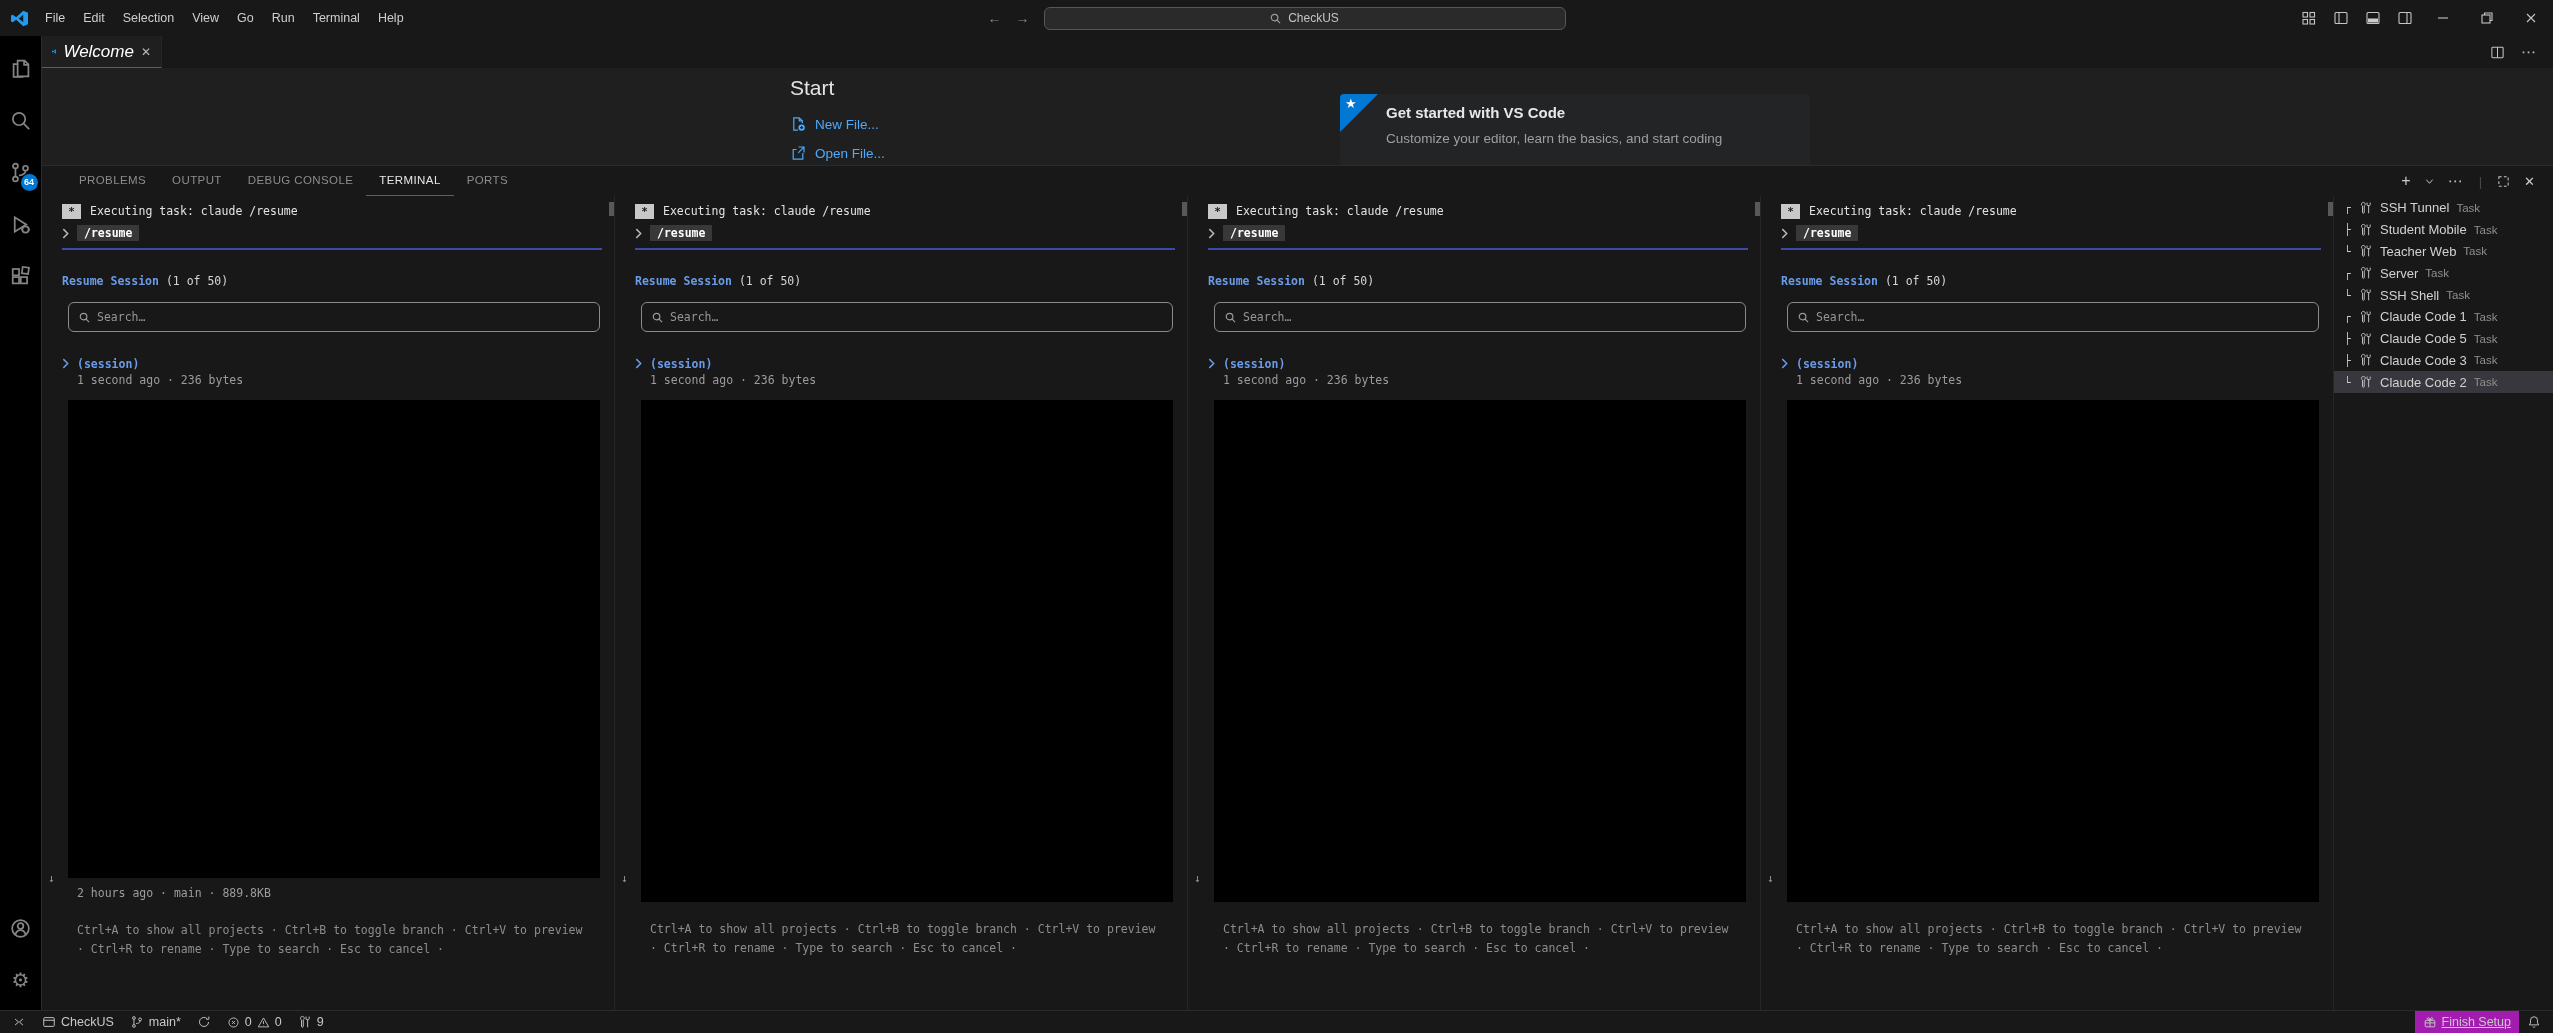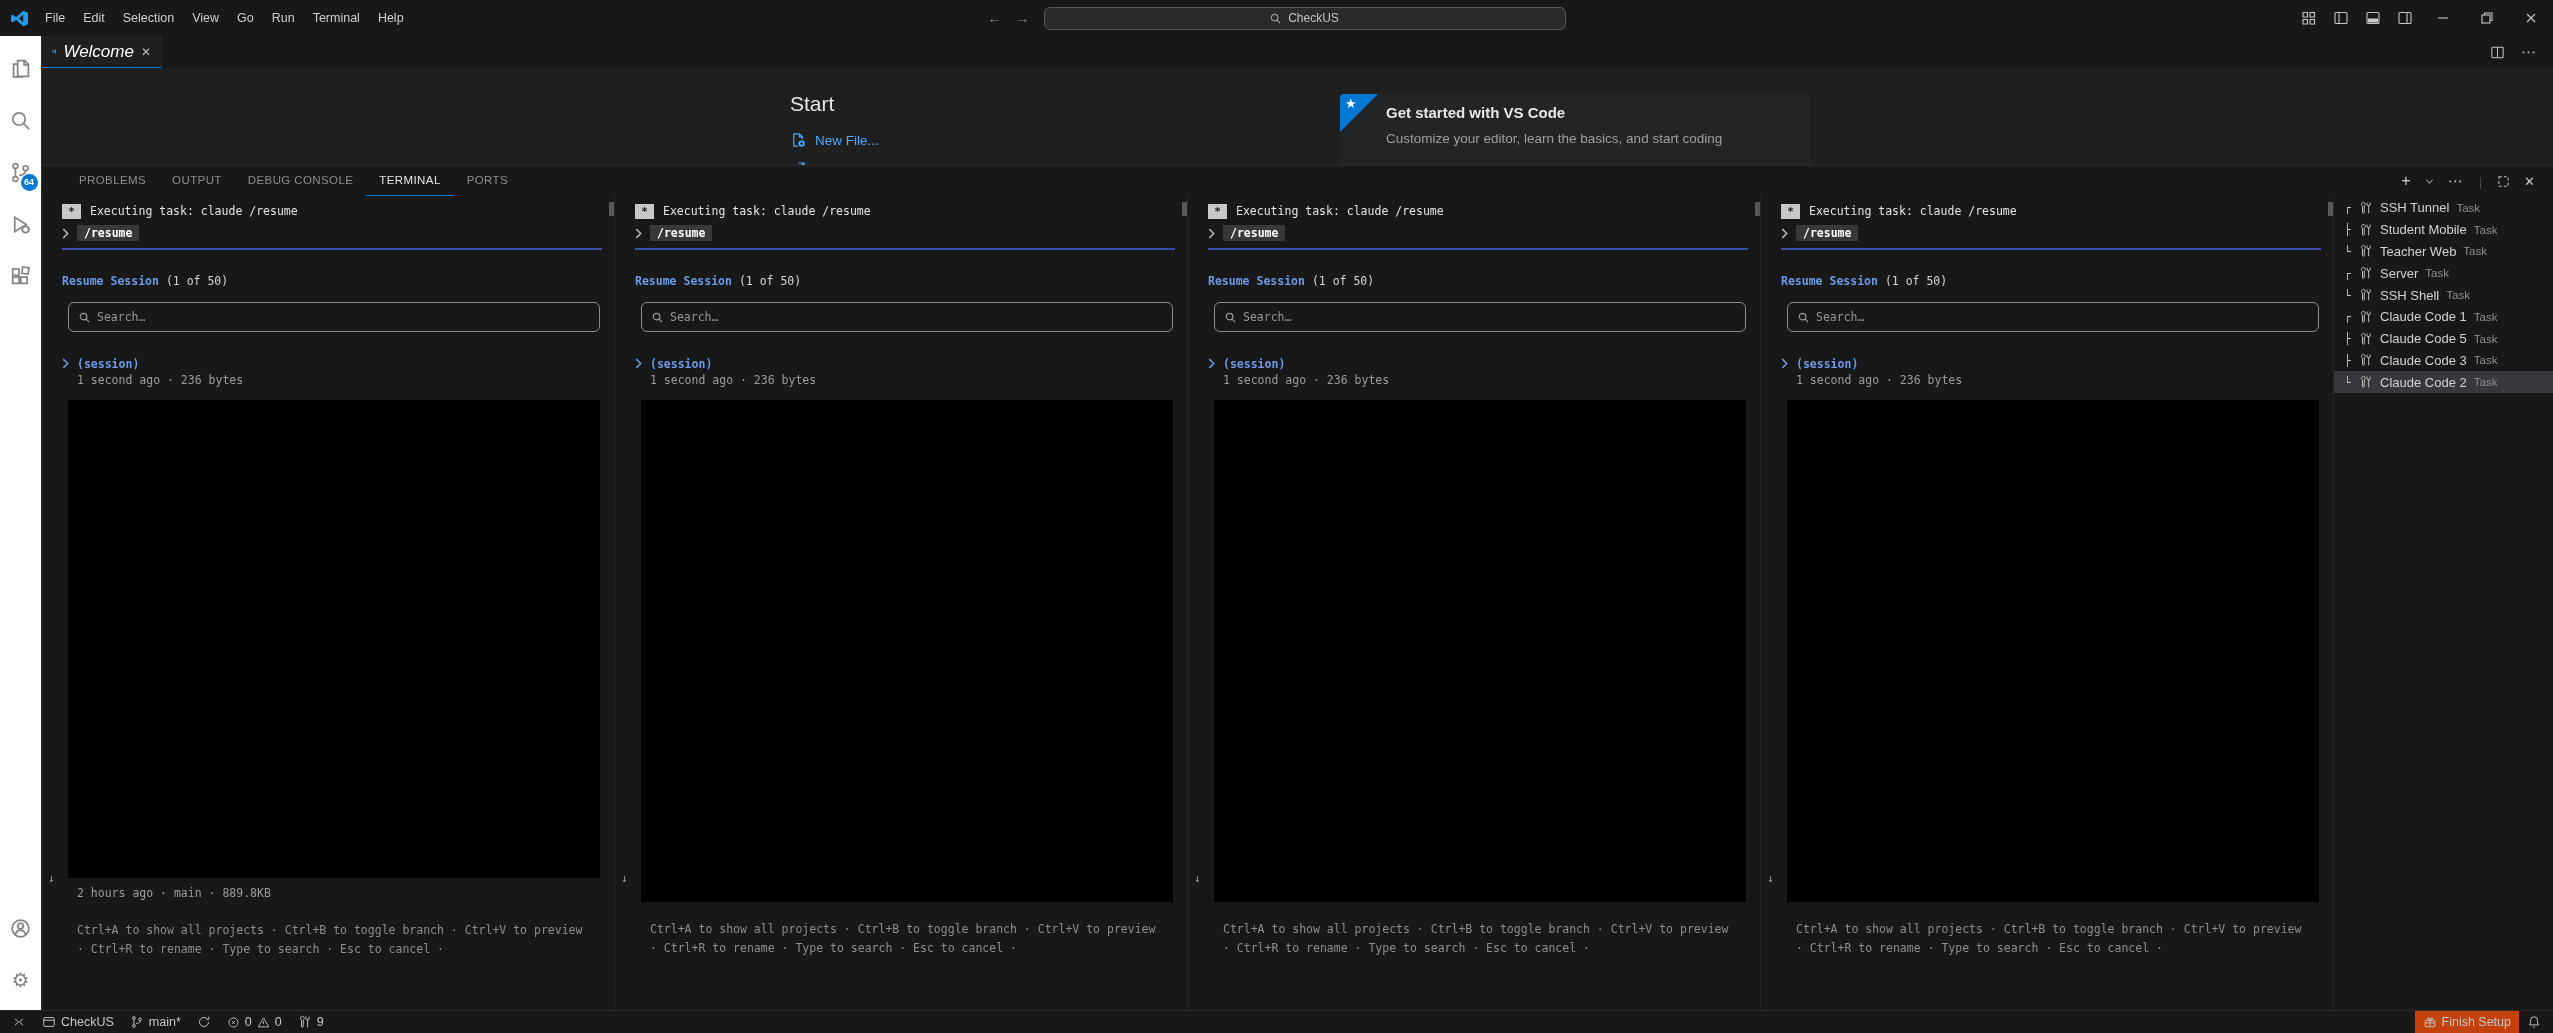--- a/index.html
+++ b/index.html
@@ -19,21 +19,21 @@
   .tb-center{position:absolute;left:50%;top:0;transform:translateX(-50%);height:36px;display:flex;align-items:center;gap:14px;}
   .nav-arrow{color:#8a8a8a;font-size:14px;}
   .tb-search{width:522px;height:23px;background:#2a2a2b;border:1px solid #565656;border-radius:6px;
     display:flex;align-items:center;justify-content:center;gap:7px;color:#c4c4c4;font-size:12px;}
   .tb-right{margin-left:auto;display:flex;align-items:center;height:100%;}
   .tb-ic{margin:0 8px;display:flex;align-items:center;}
   .win-btn{width:44px;height:36px;display:flex;align-items:center;justify-content:center;color:#cccccc;font-size:13px;}
 
   
   .main{flex:1;display:flex;min-height:0;}
-  .activitybar{width:42px;flex:0 0 42px;background:#ffffff;border-right:1px solid #2b2b2b;
+  .activitybar{width:42px;flex:0 0 42px;background:#000000;border-right:1px solid #2b2b2b;
     display:flex;flex-direction:column;align-items:center;padding-top:6px;}
   .ab-item{height:52px;width:42px;display:flex;align-items:center;justify-content:center;position:relative;}
   .ab-badge{position:absolute;right:4px;bottom:7px;background:var(--accent);color:#fff;border-radius:9px;
     min-width:17px;height:17px;font-size:9px;line-height:17px;text-align:center;font-weight:600;}
   .ab-bottom{margin-top:auto;margin-bottom:4px;display:flex;flex-direction:column;align-items:center;}
   .gear-glyph{font-size:20px;color:#858585;}
 
   .workbench{flex:1;display:flex;flex-direction:column;min-width:0;}
 
   
@@ -41,21 +41,21 @@
   .tab{width:120px;height:32px;background:#1f1f1f;border-right:1px solid #252525;border-bottom:1px solid var(--accent);
     display:flex;align-items:center;padding:0 10px;gap:7px;}
   .tab-label{font-style:italic;font-size:17px;color:#ffffff;}
   .tab-close{margin-left:auto;color:#bcbcbc;font-size:12px;}
   .tabbar-actions{margin-left:auto;margin-right:16px;display:flex;align-items:center;gap:16px;color:#9a9a9a;}
   .ellipsis{font-size:15px;color:#c0c0c0;letter-spacing:1px;}
 
   
   .editor{height:97px;flex:0 0 97px;background:#1f1f1f;position:relative;overflow:hidden;}
   .w-h1{font-size:21px;font-weight:400;color:#e4e4e4;}
-  .start-col{position:absolute;left:748px;top:24px;}
+  .start-col{position:absolute;left:748px;top:8px;}
   .start-links{margin-top:16px;display:flex;flex-direction:column;gap:13px;}
   .s-link{display:flex;align-items:center;gap:9px;color:var(--link);font-size:13.5px;}
   .walk-col{position:absolute;left:1298px;top:12px;width:470px;}
   .walk-card{margin-top:14px;background:#232425;border-radius:4px;height:90px;position:relative;
     padding:10px 16px 10px 46px;overflow:hidden;}
   .card-badge{position:absolute;top:0;left:0;width:0;height:0;border-top:38px solid var(--accent);border-right:38px solid transparent;}
   .card-star{position:absolute;top:2px;left:5px;color:#fff;font-size:13px;}
   .card-title{font-size:15px;font-weight:bold;color:#e8e8e8;}
   .card-sub{font-size:13.5px;color:#9f9f9f;margin-top:10px;}
 
@@ -107,21 +107,21 @@
   .tl-ic{width:15px;height:15px;margin:0 6px 0 4px;}
   .tl-label{font-size:13px;color:#d2d2d2;margin-right:7px;white-space:nowrap;}
   .tl-type{font-size:11.5px;color:#8f8f8f;}
 
   
   .statusbar{height:23px;flex:0 0 23px;border-top:1px solid #2b2b2b;display:flex;align-items:center;
     font-size:12.5px;color:#c8c8c8;padding:0 4px;}
   .sb-left,.sb-right{display:flex;align-items:center;height:100%;}
   .sb-right{margin-left:auto;}
   .sb-item{display:flex;align-items:center;gap:5px;padding:0 8px;height:23px;}
-  .sb-finish{background:#c2410c;}
+  .sb-finish{background:#a21caf;text-decoration:underline;}
   .tool-ic{display:flex;align-items:center;}
 </style>
 </head>
 <body>
 
 <div class="window">
 
   <div class="titlebar">
     <div class="tb-left">
       <span class="vs-logo">

